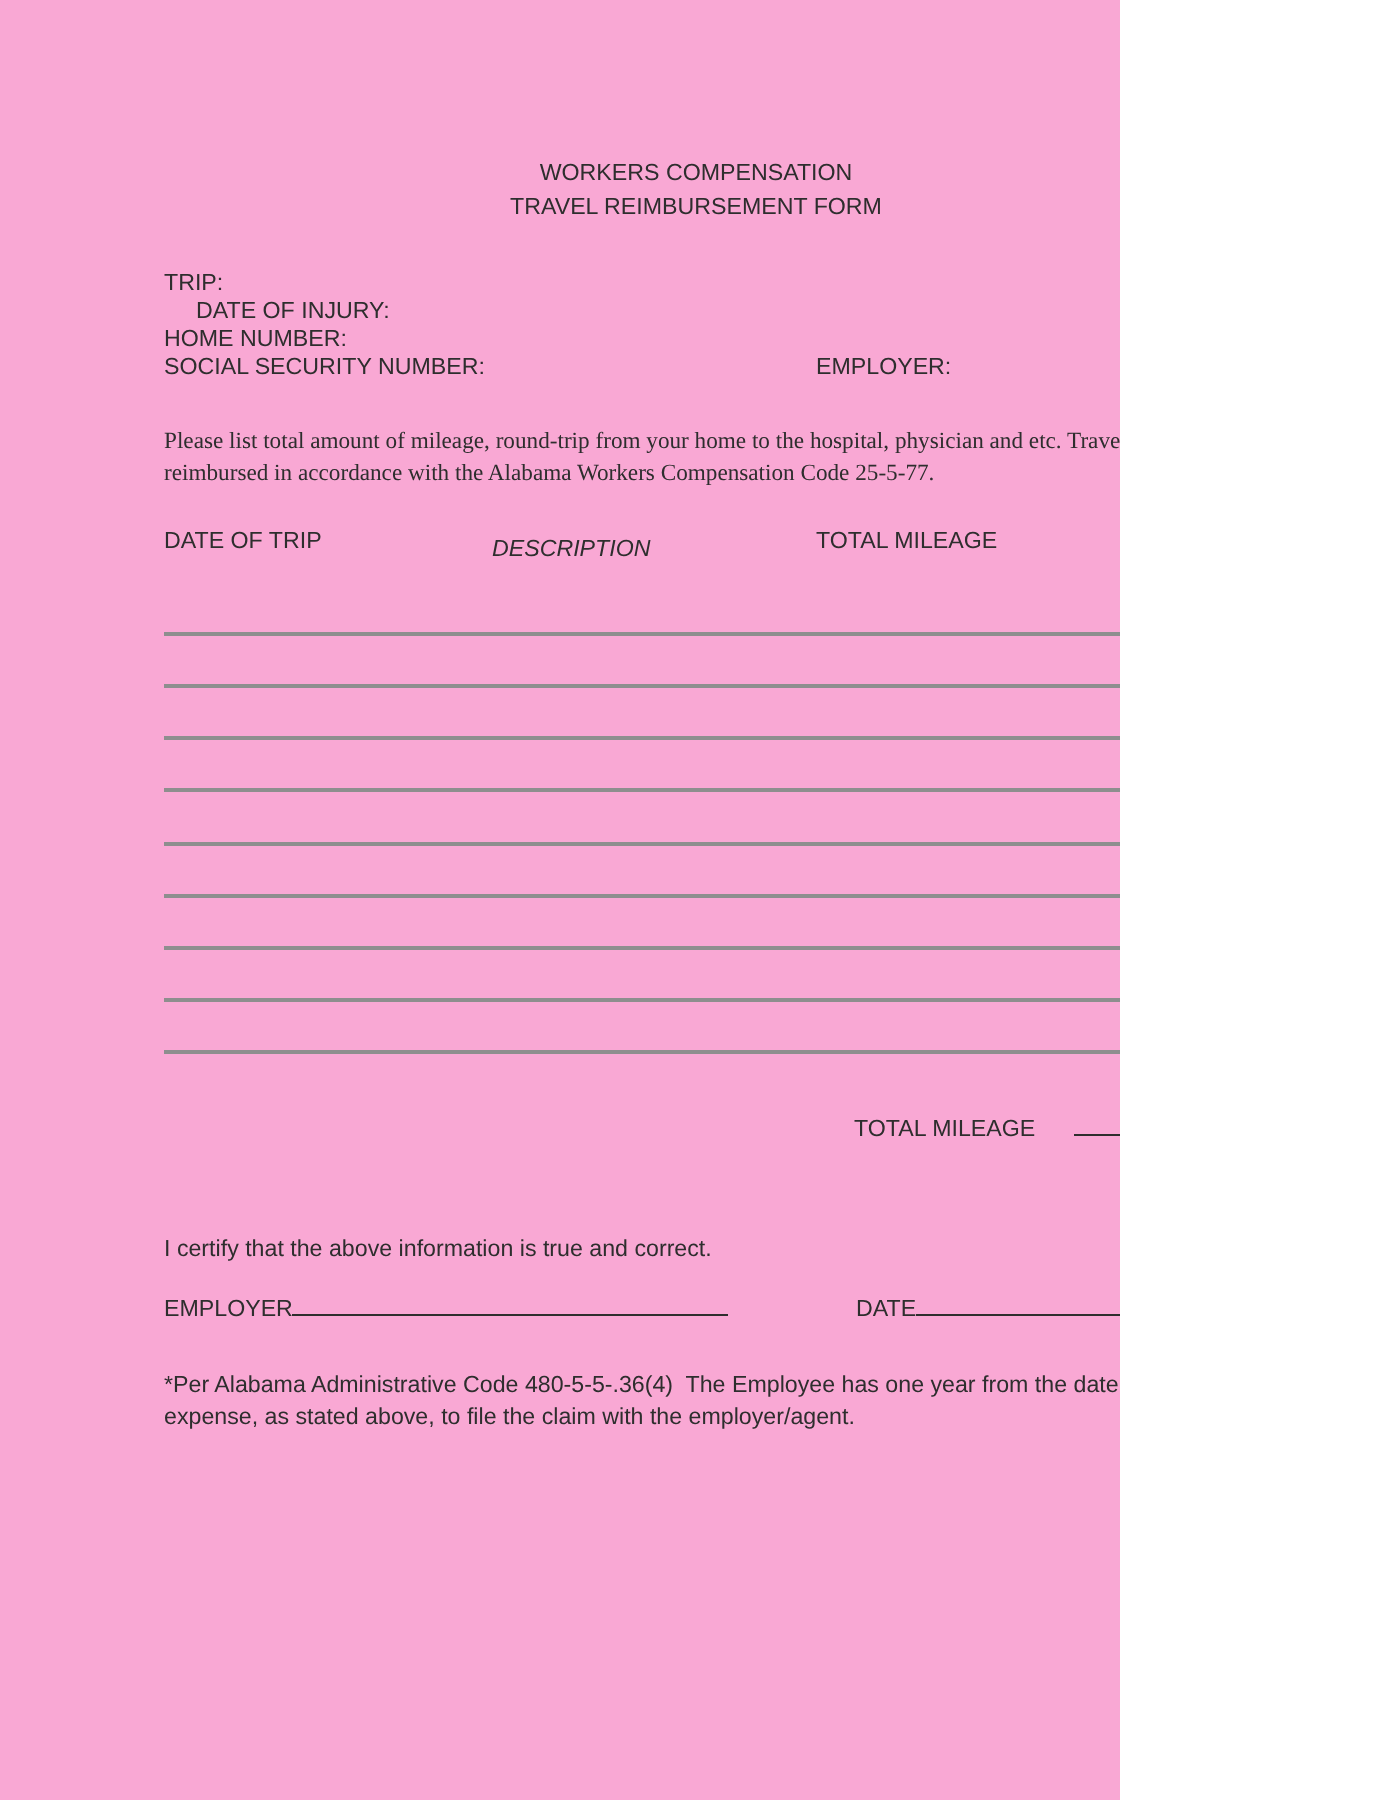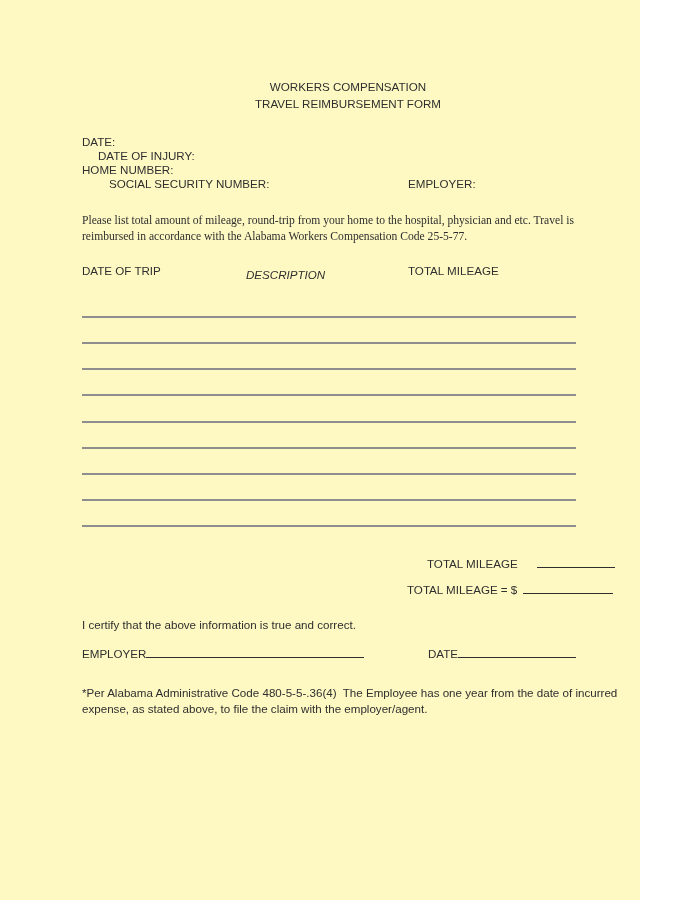--- a/index.html
+++ b/index.html
@@ -2,23 +2,23 @@
 <html><head>
 <meta charset="utf-8">
 <style>
   html, body {
     margin: 0;
     padding: 0;
     background: #ffffff;
   }
   .page {
     position: relative;
-    width: 640px;
+    width: 560px;
     height: 900px;
-    background: #fef9c3;
+    background: #f9a8d4;
     font-family: "Liberation Sans", "DejaVu Sans", sans-serif;
     font-size: 11.6px;
     color: #2e2e2e;
     overflow: hidden;
   }
   .abs { position: absolute; }
 
   .title-block {
     top: 78px;
     left: 0;
@@ -57,24 +57,24 @@
 </head>
 <body>
 
 <div class="page">
 
   <div class="abs title-block">
     <div>WORKERS COMPENSATION</div>
     <div>TRAVEL REIMBURSEMENT FORM</div>
   </div>
 
-  <div class="abs field-row" style="top:135px; left:82px;">DATE:</div>
+  <div class="abs field-row" style="top:135px; left:82px;">TRIP:</div>
   <div class="abs field-row" style="top:149px; left:82px;margin-left:16px;">DATE OF INJURY:</div>
   <div class="abs field-row" style="top:163px; left:82px;">HOME NUMBER:</div>
-  <div class="abs field-row" style="top:177px; left:82px;margin-left:27px;">SOCIAL SECURITY NUMBER:</div>
+  <div class="abs field-row" style="top:177px; left:82px;">SOCIAL SECURITY NUMBER:</div>
   <div class="abs field-row" style="top:177px; left:408px;">EMPLOYER:</div>
 
   <div class="abs para" style="top:213px; left:82px; width:545px;font-family:Liberation Serif, serif;">Please list total amount of mileage, round-trip from your home to the hospital, physician and etc. Travel is
 reimbursed in accordance with the Alabama Workers Compensation Code 25-5-77.</div>
 
   <div class="abs col-header" style="top:263px; left:82px;">DATE OF TRIP</div>
   <div class="abs col-header" style="top:267px; left:246px;font-style:italic;">DESCRIPTION</div>
   <div class="abs col-header" style="top:263px; left:408px;">TOTAL MILEAGE</div>
 
   <div id="rule-lines">
@@ -85,23 +85,20 @@
       <div class="rule-line" style="top: 421px;"></div>
       <div class="rule-line" style="top: 447px;"></div>
       <div class="rule-line" style="top: 473px;"></div>
       <div class="rule-line" style="top: 499px;"></div>
       <div class="rule-line" style="top: 525px;"></div>
     </div>
 
   <div class="abs totals-row" style="top:554px; left:427px;">
     <span>TOTAL MILEAGE</span><span class="blank" style="width:78px; margin-left:19px;"></span>
   </div>
-  <div class="abs totals-row" style="top:580px; left:407px;">
-    <span>TOTAL MILEAGE = $</span><span class="blank" style="width:90px; margin-left:6px;"></span>
-  </div>
 
   <div class="abs" style="top:617px; left:82px; line-height:15px;">I certify that the above information is true and correct.</div>
 
   <div class="abs sig-row" style="top:644px; left:82px;">
     <span>EMPLOYER</span><span class="blank" style="width:218px;"></span>
   </div>
   <div class="abs sig-row" style="top:644px; left:428px;text-align:center;">
     <span>DATE</span><span class="blank" style="width:118px;"></span>
   </div>
 

